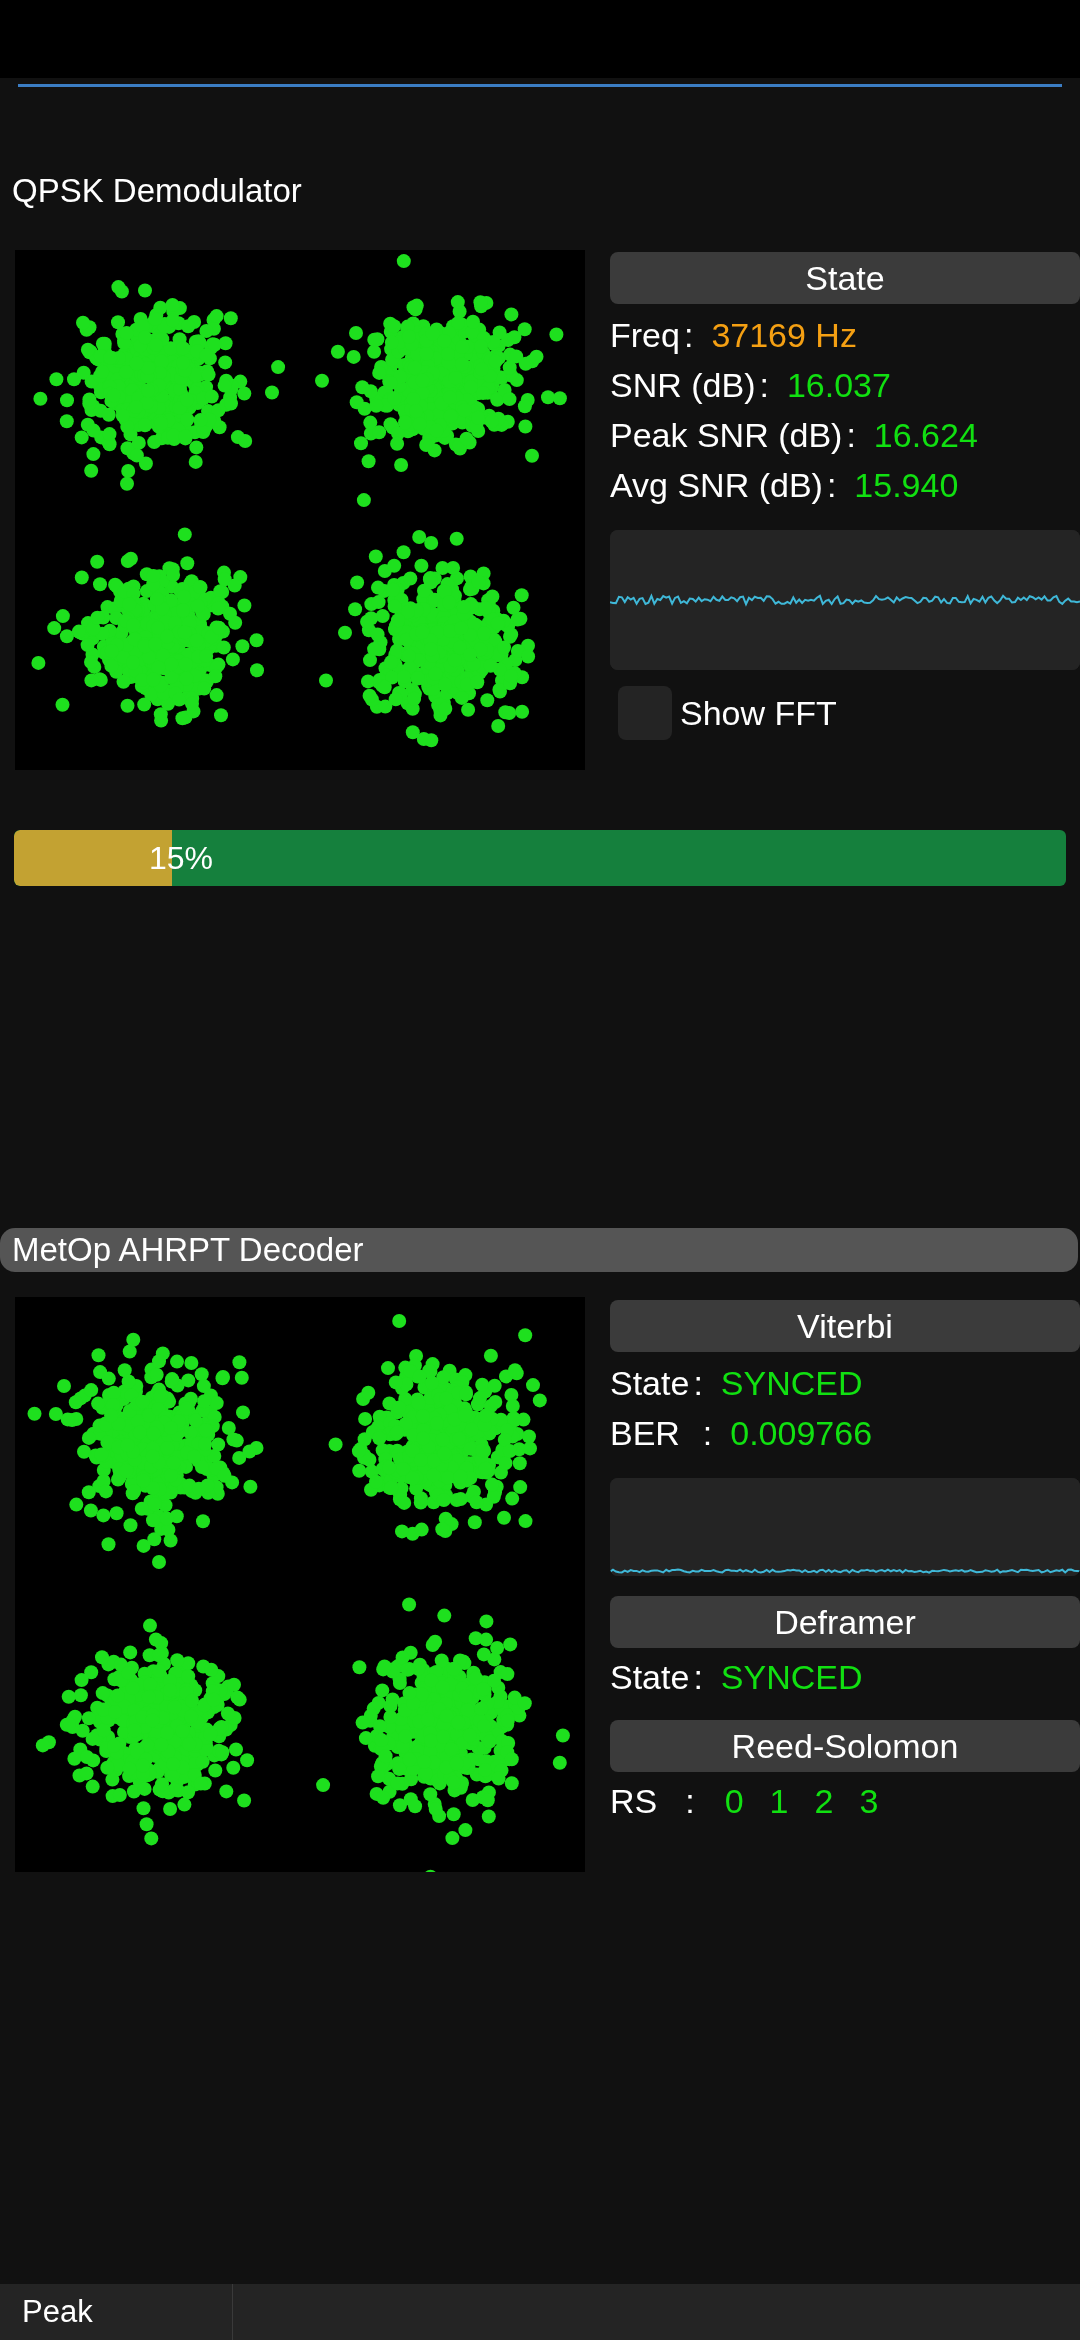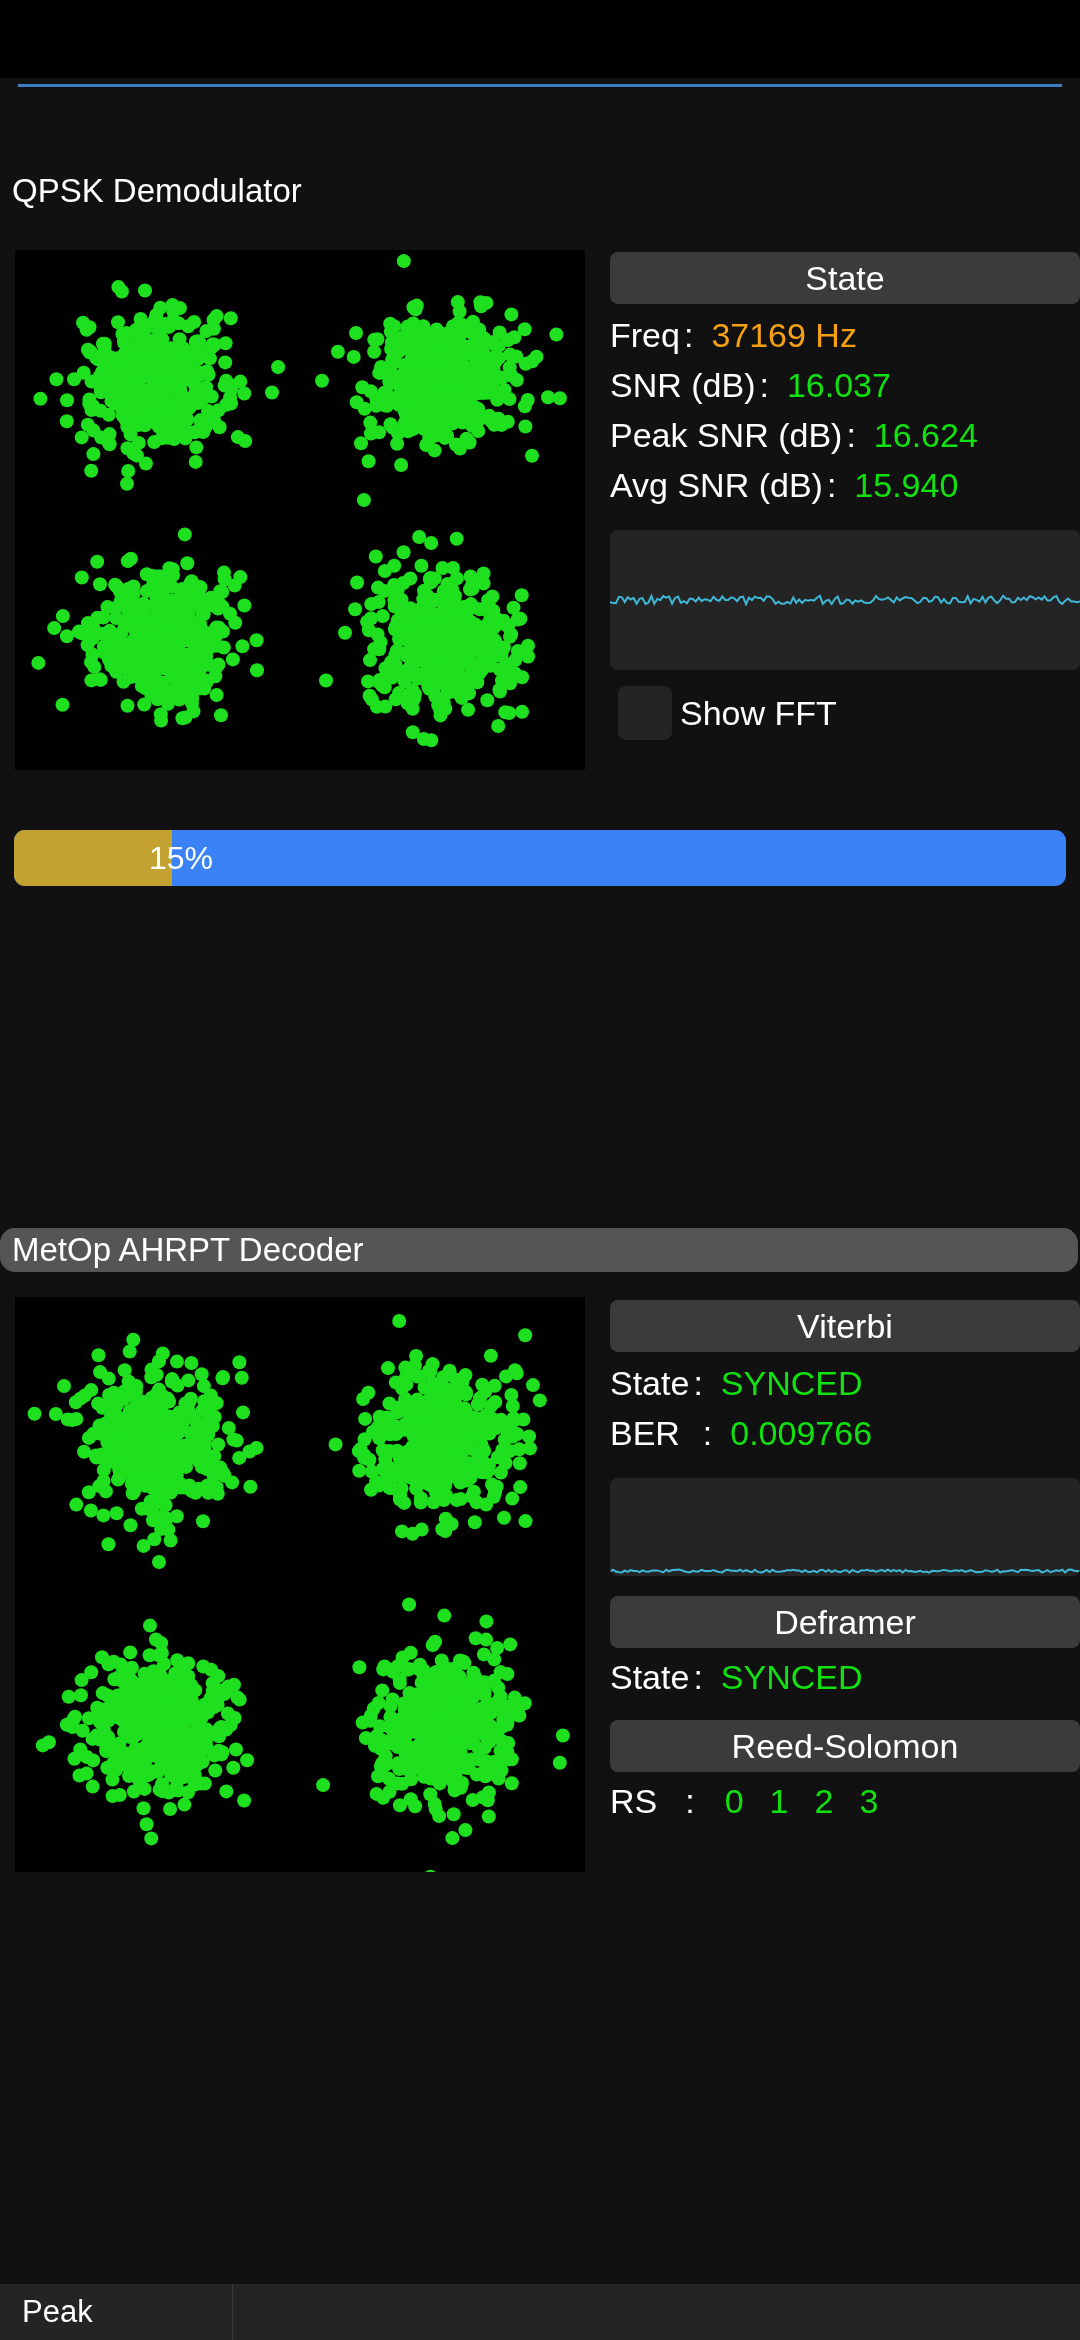--- a/index.html
+++ b/index.html
@@ -120,22 +120,22 @@
   }
   .checkbox {
     width: 54px; height: 54px;
     background: #242424;
     border-radius: 8px;
   }
   .checkrow .cklabel { color: #ffffff; font-size: 34px; }
   
   .progress-wrap {
     position: absolute;
-    background: #3b82f6;
-    border-radius: 11px;
+    background: #15803d;
+    border-radius: 6px;
     overflow: hidden;
   }
   .progress-fill {
     position: absolute;
     left: 0; top: 0; bottom: 0;
     background: #c3a232;
     border-radius: 6px 0 0 6px;
   }
   .progress-label {
     position: absolute;

